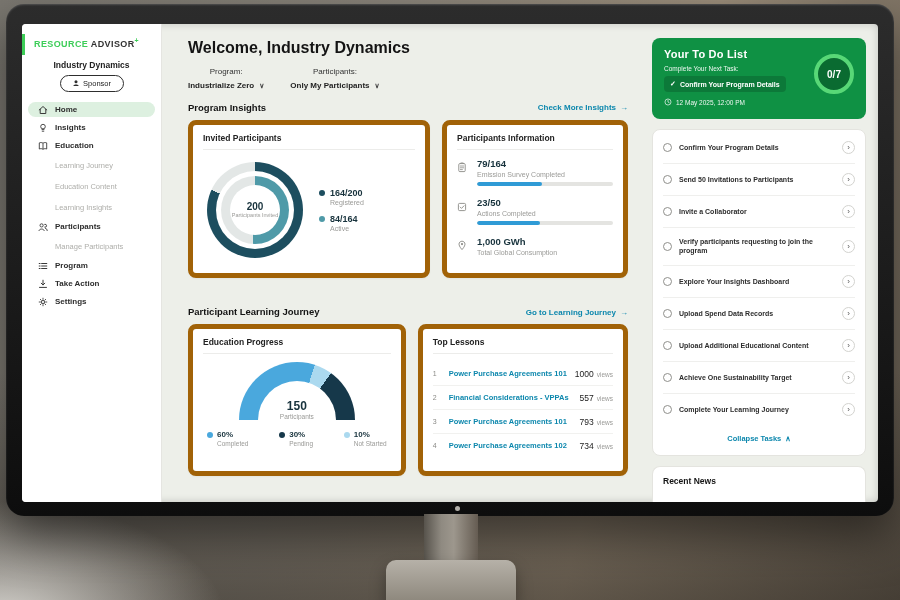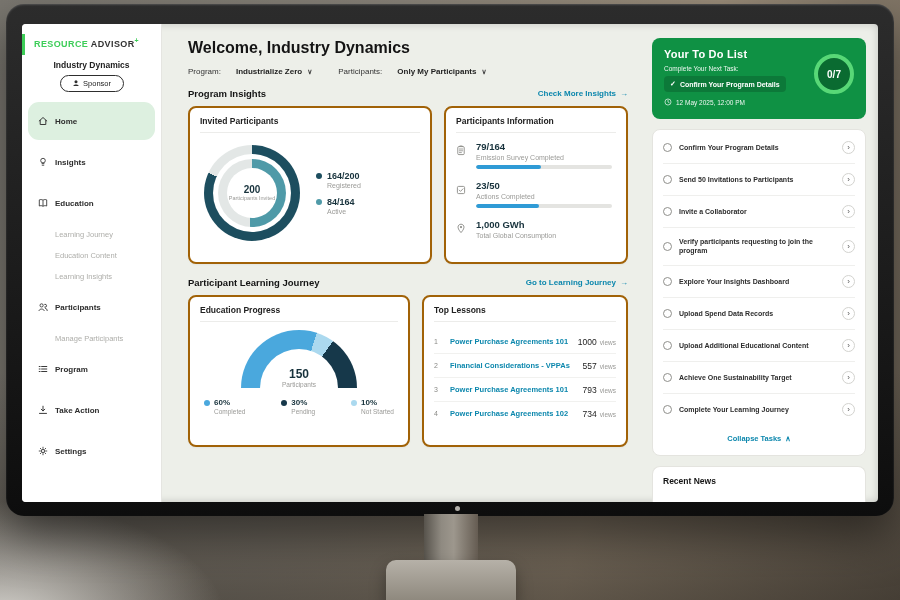--- a/index.html
+++ b/index.html
@@ -26,39 +26,39 @@
 
   
   .sidebar { width:140px; min-width:140px; background:#fff; border-right:1px solid #e5e5e1; padding-top:10px; }
   .brand { padding:3px 10px 6px 9px; border-left:3px solid #3dcd58; }
   .brand-line { font-size:9px; font-weight:bold; letter-spacing:.4px; white-space:nowrap; }
   .brand .r { color:#3dcd58; } .brand .a { color:#333; }
   .brand .plus { color:#3dcd58; font-size:7px; vertical-align:super; }
   .org { font-size:8.5px; font-weight:bold; text-align:center; color:#222; margin:5px 0 5px; }
   .sponsor { display:flex; margin:0 auto 10px; width:64px; height:17px; border:1px solid #2e2e2e; border-radius:9px;
     align-items:center; justify-content:center; gap:3px; font-size:7.5px; color:#222; background:#fff; cursor:pointer; }
-  .nav-item { display:flex; align-items:center; gap:7px; height:38px; padding:0 10px; margin:3px 6px;
+  .nav-item { display:flex; align-items:center; gap:7px; height:15px; padding:0 10px; margin:3px 6px;
     border-radius:11px; font-size:8px; font-weight:bold; color:#2d2d2d; cursor:pointer; }
   .nav-item.active { background:#ddf0e0; }
   .nav-item.sub { padding-left:27px; color:#aeaeaa; font-weight:normal; font-size:7.5px; height:18px; }
   .nav-ico { width:10px; height:11px; display:flex; align-items:center; }
 
   
   .main { flex:1; padding:15px 12px 0 26px; min-width:0; }
   .title { font-size:16px; font-weight:bold; color:#141414; }
   .filters { display:flex; gap:26px; margin:10px 0 12px; font-size:8px; color:#333; align-items:center; }
-  .filter { display:flex; gap:15px; align-items:center; }
+  .filter { display:flex; gap:5px; align-items:center;flex-direction:column; }
   .f-sel { display:flex; gap:5px; align-items:center; background:none; border:none; font-weight:bold;
     font-size:8px; color:#1e1e1e; font-family:inherit; cursor:pointer; }
   .caret { font-size:7px; color:#444; }
   .section-head { display:flex; justify-content:space-between; align-items:center; margin:6px 0 7px; }
   .section-title { font-size:9.5px; font-weight:bold; color:#141414; }
   .section-link { font-size:8px; font-weight:bold; color:#0c87ad; display:flex; gap:4px; align-items:center; cursor:pointer; }
   .cards { display:flex; gap:12px; }
-  .card { background:#fff; border-radius:8px; border:2px solid #a16207; box-shadow:0 1px 2px rgba(0,0,0,.04); padding:8px 10px; }
+  .card { background:#fff; border-radius:8px; border:5px solid #a16207; box-shadow:0 1px 2px rgba(0,0,0,.04); padding:8px 10px; }
   .card-title { font-size:8.5px; font-weight:bold; color:#222; padding-bottom:6px; border-bottom:1px solid #ececea; margin-bottom:8px; }
   .card-invited { width:244px; height:158px; }
   .card-info { flex:1; height:158px; }
   .card-edu { width:222px; height:152px; }
   .card-lessons { flex:1; height:152px; }
 
   
   .inv-body { display:flex; align-items:center; gap:16px; padding:4px 0 0 4px; }
   .donut { position:relative; width:96px; height:96px; }
   .d-ring1 { position:absolute; inset:0; border-radius:50%;
@@ -327,21 +327,21 @@
                   <circle cx="5" cy="4.1" r="1.1" fill="#8a8a86"></circle>
                 </svg></span>
             <div>
               <div class="m-val">1,000 GWh</div>
               <div class="m-label">Total Global Consumption</div>
             </div>
           </div>
         </div>
       </div>
 
-      <div class="section-head" style="margin-top:13px;">
+      <div class="section-head" style="margin-top:28px;align-items:flex-end;">
         <span class="section-title">Participant Learning Journey</span>
         <span class="section-link">
           <span>Go to Learning Journey</span>
           <span>→</span>
         </span>
       </div>
 
       <div class="cards">
 
         <div class="card card-edu">

